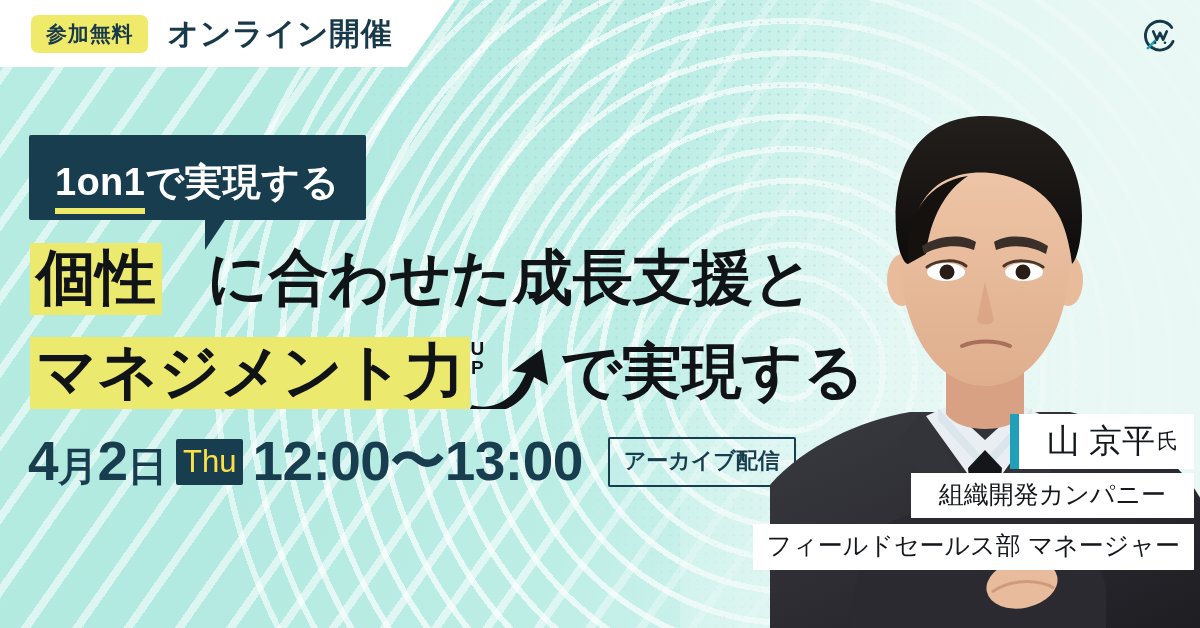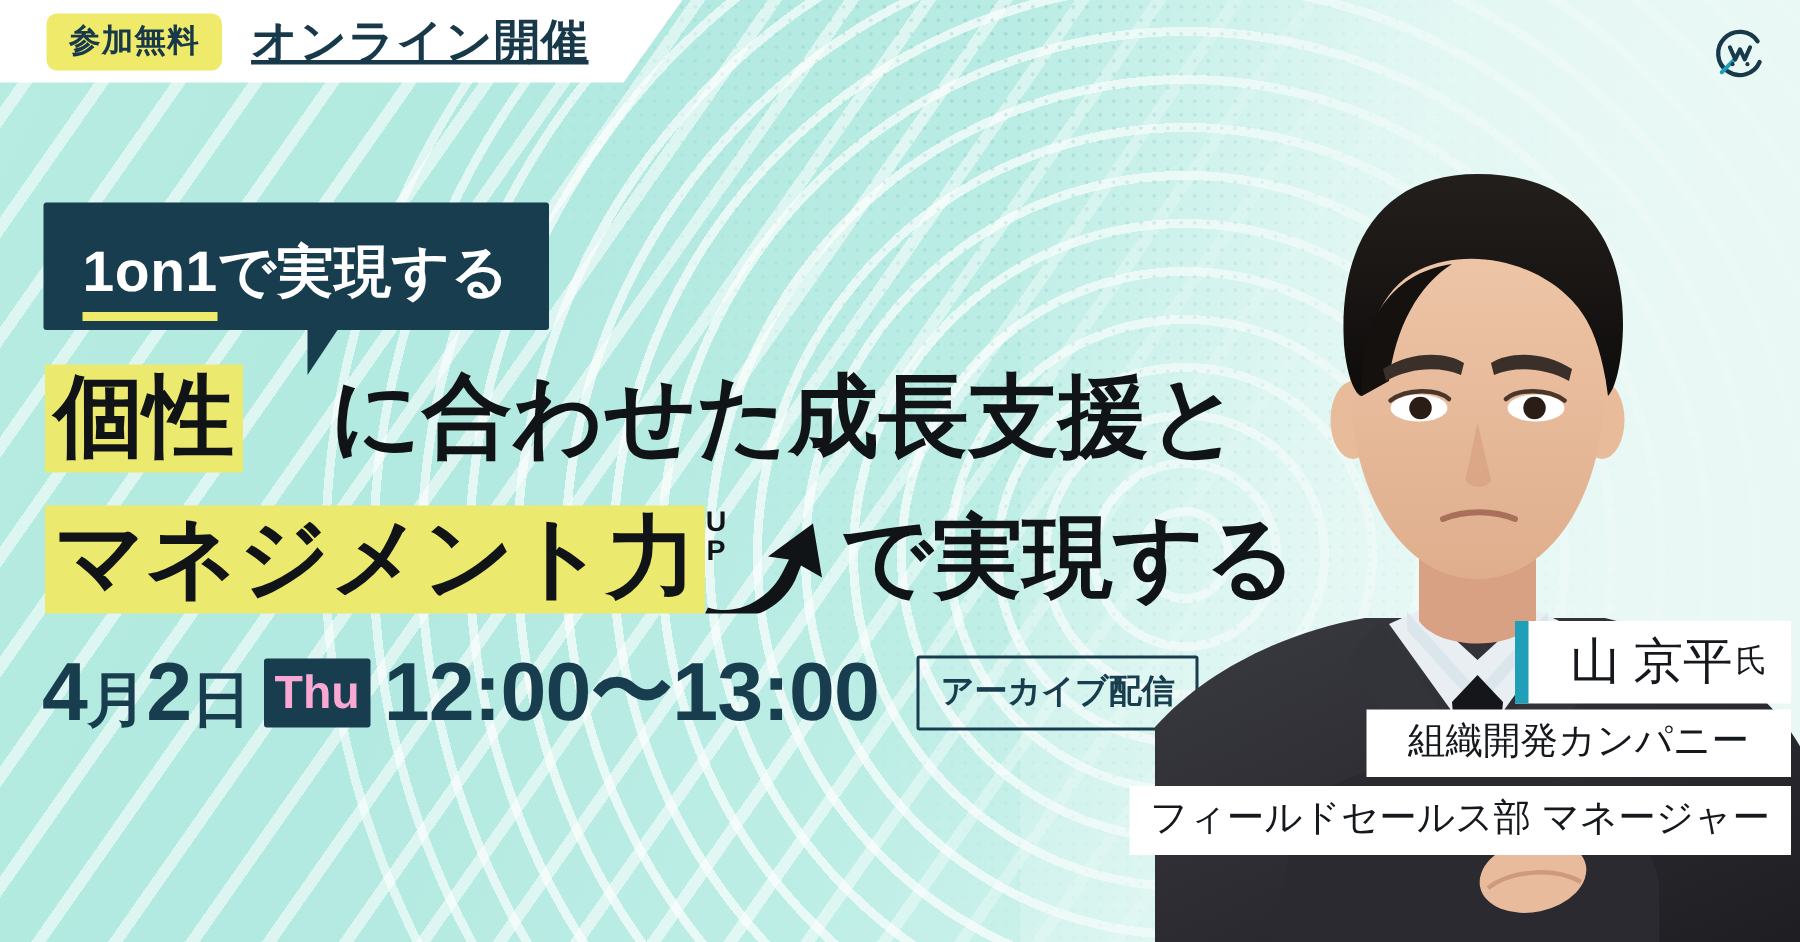--- a/index.html
+++ b/index.html
@@ -46,21 +46,21 @@
             mask-image:radial-gradient(circle at 50% 50%, #000 52%, rgba(0,0,0,.8) 78%, rgba(0,0,0,0) 100%);
     opacity:.9;
   }
   .bg-rightwash{
     position:absolute;right:0;top:0;width:520px;height:628px;
     background:linear-gradient(100deg,rgba(232,248,245,0) 0%,rgba(235,249,246,.75) 45%,#eaf8f5 100%);
   }
 
   
   .top-ribbon{
-    position:absolute;left:0;top:0;height:55px;width:455px;
+    position:absolute;left:0;top:0;height:67px;width:455px;
     background:#ffffff;
     clip-path:polygon(0 0, 455px 0, 400px 77px, 0 77px);
     display:flex;align-items:center;
   }
   .free-badge{
     margin-left:31px;
     background:#f0ea6b;
     color:#17394a;
     font-weight:bold;
     font-size:21px;
@@ -69,21 +69,20 @@
     border-radius:7px;
     line-height:1;
   }
   .online-label{
     margin-left:19px;
     color:#17394a;
     font-weight:bold;
     font-size:31px;
     letter-spacing:.02em;
     line-height:1;
-    text-decoration:underline;
   }
 
   
   .brand{
     position:absolute;right:22px;top:18px;
     display:flex;align-items:center;gap:9px;
   }
   .brand-mark{width:36px;height:36px;display:block;}
   .brand-text{
     color:#17394a;font-weight:bold;font-size:27px;line-height:1;letter-spacing:.01em;
@@ -147,22 +146,22 @@
   .dateline{
     position:absolute;left:28px;top:434px;
     display:flex;align-items:center;
   }
   .date-main{
     color:#173d4f;font-weight:bold;font-size:55px;line-height:1;letter-spacing:-.01em;
     display:flex;align-items:baseline;
   }
   .date-kanji{font-size:40px;}
   .dow-box{
-    background:#173d4f;color:#f9a8d4;
-    font-weight:bold;font-size:31px;line-height:1;
+    background:#173d4f;color:#fde047;
+    font-weight:normal;font-size:31px;line-height:1;
     padding:7px 7px 8px;
     margin:0 9px;
     border-radius:2px;
   }
   .archive-badge{
     margin-left:25px;
     border:2px solid #173d4f;
     color:#173d4f;
     font-weight:bold;
     font-size:22px;
@@ -233,21 +232,21 @@
   <div class="bubble">
     <div class="bubble-text">
       <span class="u1">1on1</span><span>で実現する</span>
     </div>
     <div class="bubble-tail"></div>
   </div>
 
   <div class="headline">
     <div class="hl-row r1">
       <span class="hl-hi">個性</span>
-      <span class="hl-plain" style="margin-left:26px;">に合わせた成長支援と</span>
+      <span class="hl-plain" style="margin-left:13px;">に合わせた成長支援と</span>
     </div>
     <div class="hl-row r2">
       <span class="hl-hi">マネジメント力</span>
       <span class="up-arrow">
         <svg width="96" height="74" viewBox="0 0 96 74" aria-hidden="true">
           <path d="M8 70 C 26 76, 48 66, 58 46 L 62 38 L 48 36 L 78 14 L 84 50 L 70 42 L 66 52 C 54 76, 26 82, 6 74 Z" fill="#111417"></path>
         </svg>
         <span class="up-letters">
           <span>U</span>
           <span>P</span>

